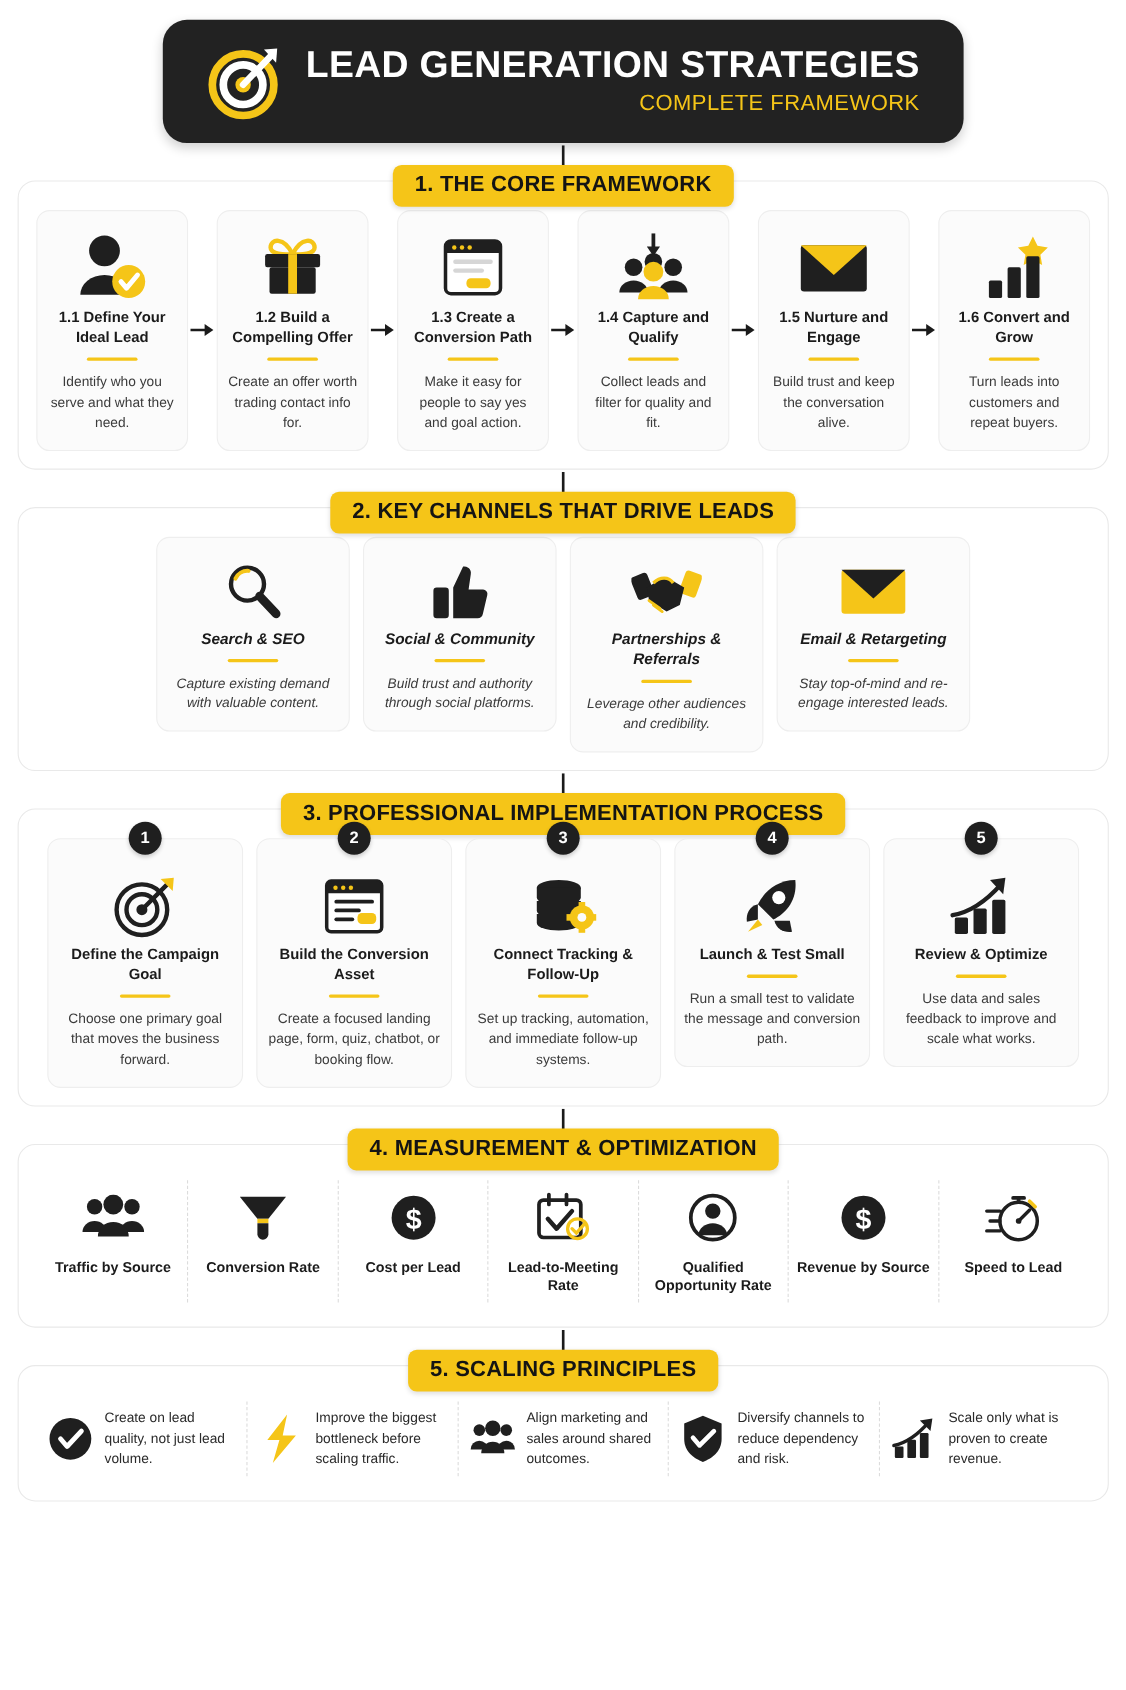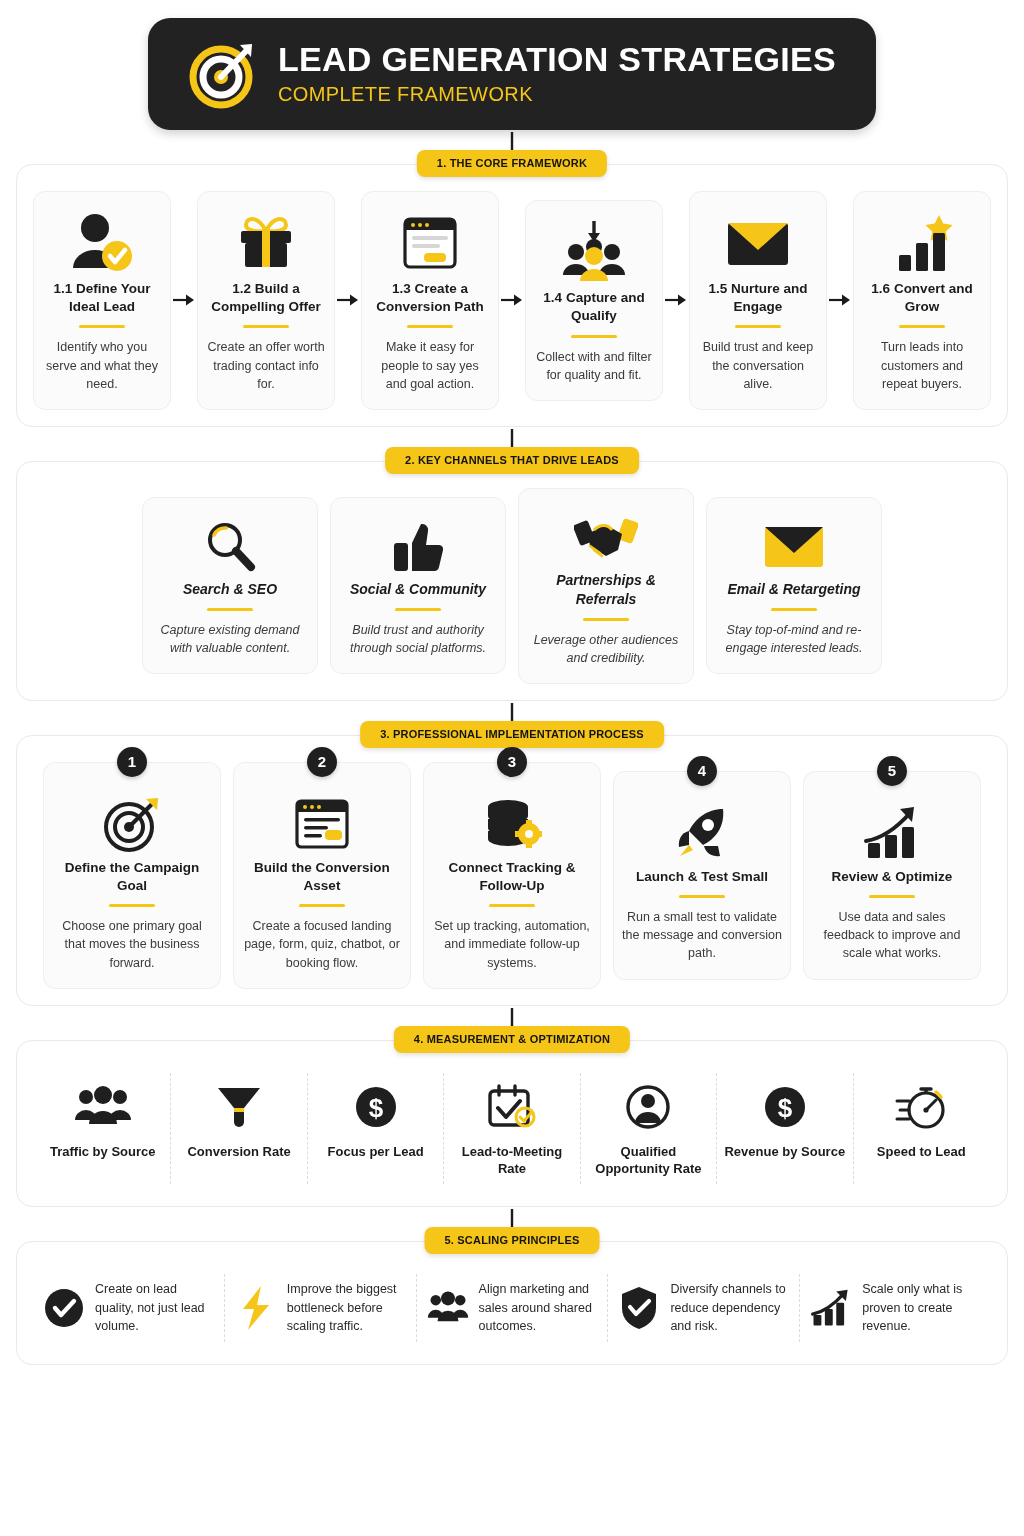--- a/index.html
+++ b/index.html
@@ -15,21 +15,21 @@
   
   .header {
     margin: 18px auto 0;
     width: 728px; height: 112px;
     background: #222222;
     border-radius: 22px;
     display: flex; align-items: center; justify-content: center;
     gap: 18px;
     box-shadow: 0 4px 10px rgba(0,0,0,.18);
   }
-  .header-texts { display: flex; flex-direction: column; align-items: flex-start; }
+  .header-texts { display: flex; flex-direction: column; align-items: flex-end; }
   .header-title {
     color: #ffffff; font-size: 34px; font-weight: bold; letter-spacing: .3px;
     line-height: 1.05; white-space: nowrap;
   }
   .header-sub {
     color: #F5C518; font-size: 20px; font-weight: normal; letter-spacing: .4px;
     margin-top: 6px; white-space: nowrap;
   }
   .target-logo { width: 72px; height: 72px; flex: 0 0 auto; }
 
@@ -45,27 +45,27 @@
     position: relative;
     border: 1px solid #e9e9e9;
     border-radius: 16px;
     background: #ffffff;
     padding: 26px 14px 16px;
     margin: 0 0 0 0;
   }
   .section-badge {
     position: absolute; top: -15px; left: 50%; transform: translateX(-50%);
     background: #F5C518; color: #141414;
-    font-size: 11px; font-weight: bold; letter-spacing: .2px;
+    font-size: 20px; font-weight: bold; letter-spacing: .2px;
     padding: 7px 20px 8px; border-radius: 8px; white-space: nowrap;
     box-shadow: 0 2px 5px rgba(0,0,0,.13);
   }
 
   
-  .cards-row { display: flex; align-items: center; justify-content: center; }
+  .cards-row { display: flex; align-items: flex-start; justify-content: center; }
   .card {
     background: #fbfbfb;
     border: 1px solid #eeeeee;
     border-radius: 12px;
     display: flex; flex-direction: column; align-items: center;
     text-align: center;
     padding: 14px 8px 16px;
   }
   .card-icon { height: 74px; display: flex; align-items: center; justify-content: center; }
   .card-title { font-size: 13.5px; font-weight: bold; line-height: 1.35; color: #1b1b1b; }
@@ -231,21 +231,21 @@
             <circle cx="15" cy="31" r="8" fill="#1f1f1f"></circle>
             <path d="M2 54 a13 11 0 0 1 26 0 z" fill="#1f1f1f"></path>
             <circle cx="51" cy="31" r="8" fill="#1f1f1f"></circle>
             <path d="M38 54 a13 11 0 0 1 26 0 z" fill="#1f1f1f"></path>
             <circle cx="33" cy="35" r="9" fill="#F5C518"></circle>
             <path d="M19 60 a14 12 0 0 1 28 0 z" fill="#F5C518"></path>
           </svg>
         </div>
         <div class="card-title">1.4 Capture and Qualify</div>
         <div class="card-rule"></div>
-        <div class="card-desc">Collect with and filter for quality and fit.</div>
+        <div class="card-desc">Collect leads and filter for quality and fit.</div>
       </div>
 
       <div class="arrow-between">
         <svg width="22" height="14" viewBox="0 0 22 14">
             <path d="M0 7 H15" stroke="#1b1b1b" stroke-width="2.2"></path>
             <path d="M13 1.5 L21 7 L13 12.5 Z" fill="#1b1b1b"></path>
           </svg>
       </div>
 
       <div class="card">
@@ -493,21 +493,21 @@
         <div class="metric-label">Conversion Rate</div>
       </div>
 
       <div class="metric">
         <div class="metric-icon">
           <svg width="46" height="46" viewBox="0 0 46 46">
             <circle cx="23" cy="23" r="20" fill="#1f1f1f"></circle>
             <text x="23" y="33" text-anchor="middle" font-family="Liberation Sans, sans-serif" font-size="26" font-weight="bold" fill="#ffffff">$</text>
           </svg>
         </div>
-        <div class="metric-label">Focus per Lead</div>
+        <div class="metric-label">Cost per Lead</div>
       </div>
 
       <div class="metric">
         <div class="metric-icon">
           <svg width="52" height="48" viewBox="0 0 52 48">
             <rect x="4" y="8" width="38" height="34" rx="4" fill="none" stroke="#1f1f1f" stroke-width="3.4"></rect>
             <path d="M13 3 v9 M29 3 v9" stroke="#1f1f1f" stroke-width="3.4" stroke-linecap="round"></path>
             <path d="M12 25 l8 9 l14 -16" fill="none" stroke="#1f1f1f" stroke-width="4" stroke-linecap="round" stroke-linejoin="round"></path>
             <circle cx="39" cy="34" r="9" fill="none" stroke="#F5C518" stroke-width="3"></circle>
             <path d="M34 34 l4 4 l7 -8" fill="none" stroke="#F5C518" stroke-width="3" stroke-linecap="round"></path>

